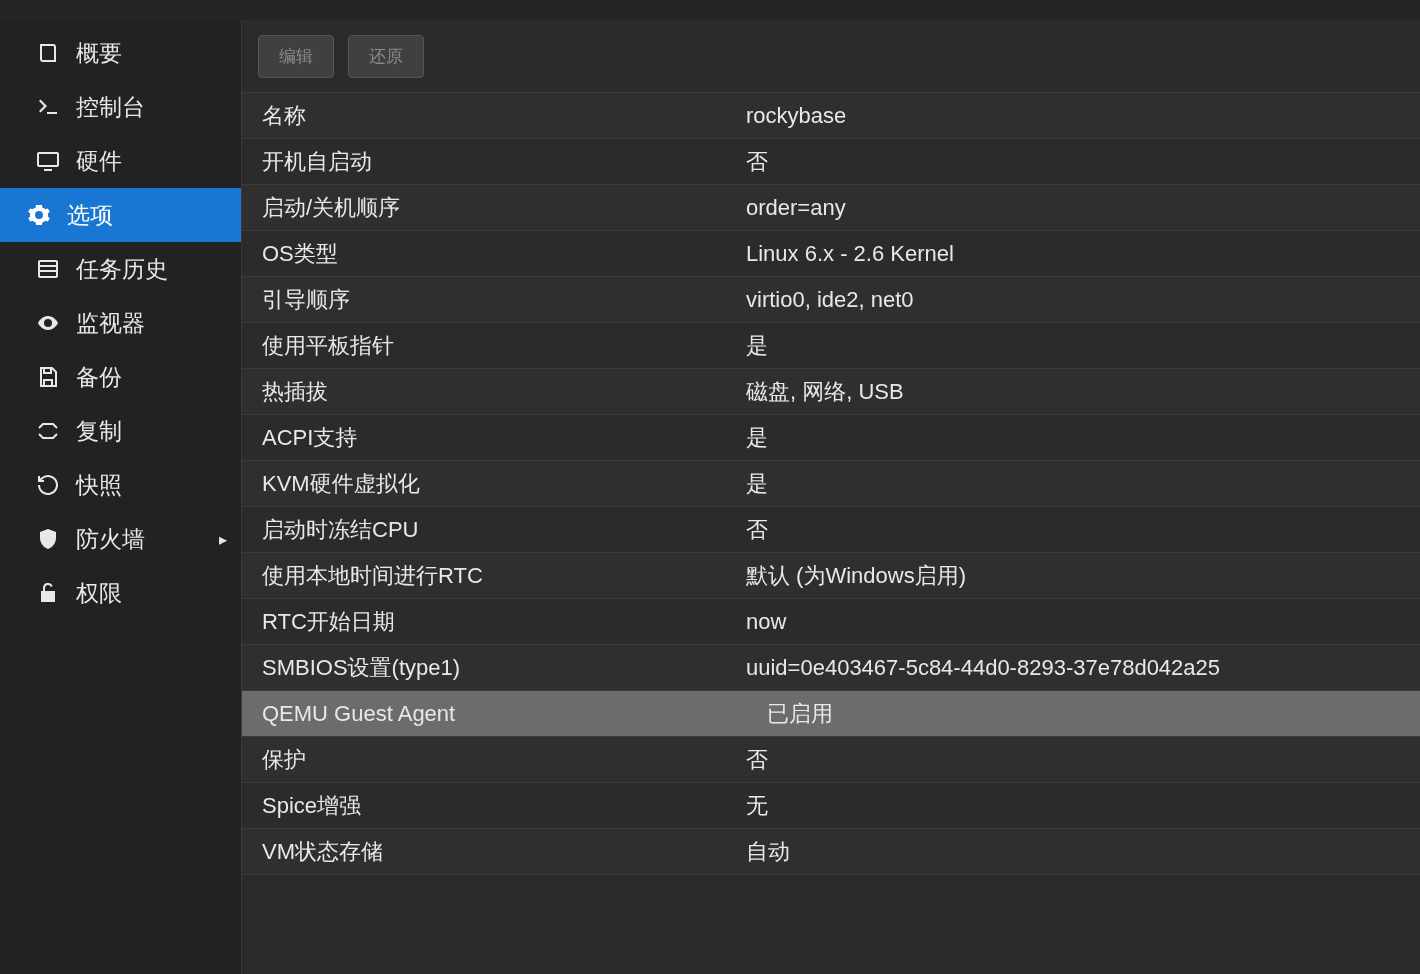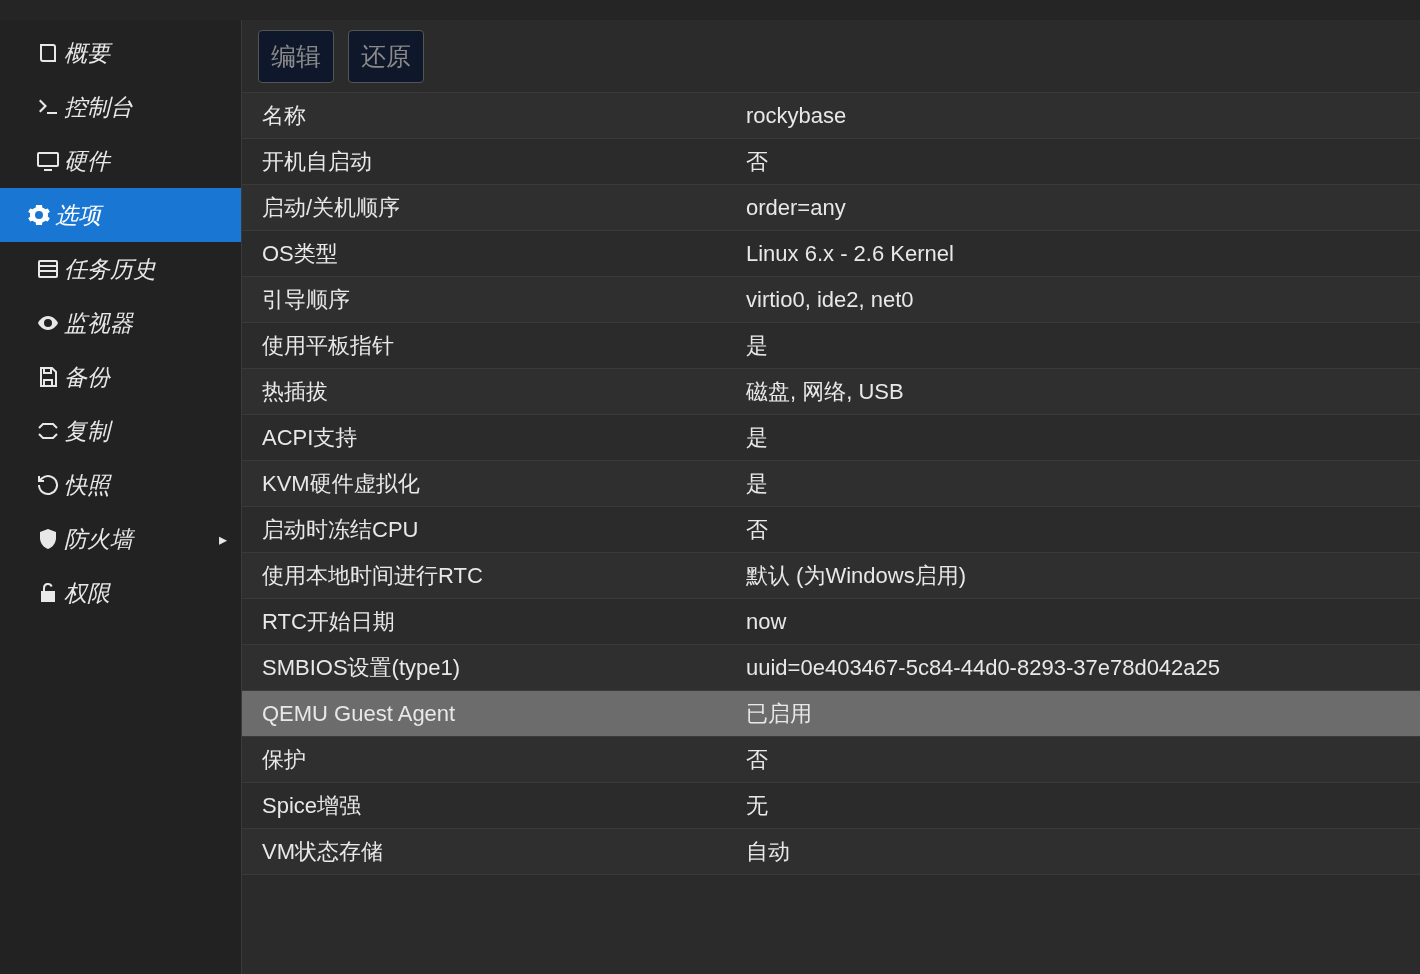--- a/index.html
+++ b/index.html
@@ -43,24 +43,23 @@
   .side-icon {
     width: 32px;
     display: flex;
     align-items: center;
     justify-content: center;
     color: #e8e8e8;
     flex-shrink: 0;
   }
   .side-item.active .side-icon { color: #fff; }
   .side-label {
-    margin-left: 0;
+    margin-left: 12px;
     font-size: 23px;
     font-weight: 300;
-    font-style: italic;
   }
   .side-expand {
     position: absolute;
     right: 14px;
     font-size: 16px;
     color: #e8e8e8;
   }
   
   .main {
     flex: 1;
@@ -71,26 +70,26 @@
   }
   .toolbar {
     height: 72px;
     display: flex;
     align-items: center;
     padding: 0 16px;
     gap: 14px;
     background: #2b2b2b;
   }
   .btn {
-    background: #0f172a;
+    background: #404040;
     border: 1px solid #555;
     border-radius: 4px;
     color: #b7b7b7;
-    font-size: 25px;
-    padding: 9px 12px;
+    font-size: 17px;
+    padding: 9px 20px;
     cursor: pointer;
     font-family: inherit;
     font-weight: 300;
   }
   .btn.disabled {
     color: #8a8a8a;
     cursor: default;
   }
   .grid {
     flex: 1;
@@ -99,21 +98,21 @@
   }
   .row {
     display: flex;
     border-bottom: 1px solid #3a3a3a;
     height: 46px;
     align-items: center;
     background: #2f2f2f;
     cursor: pointer;
   }
   .row:nth-child(even) { background: #2b2b2b; }
-  .row.selected { background: #6c6c6c; }
+  .row.selected { background: #6c6c6c; gap: 21px; }
   .cell-key {
     width: 480px;
     padding: 0 20px;
     white-space: nowrap;
     overflow: hidden;
     text-overflow: ellipsis;
   }
   .cell-val {
     flex: 1;
     padding: 0 8px;

